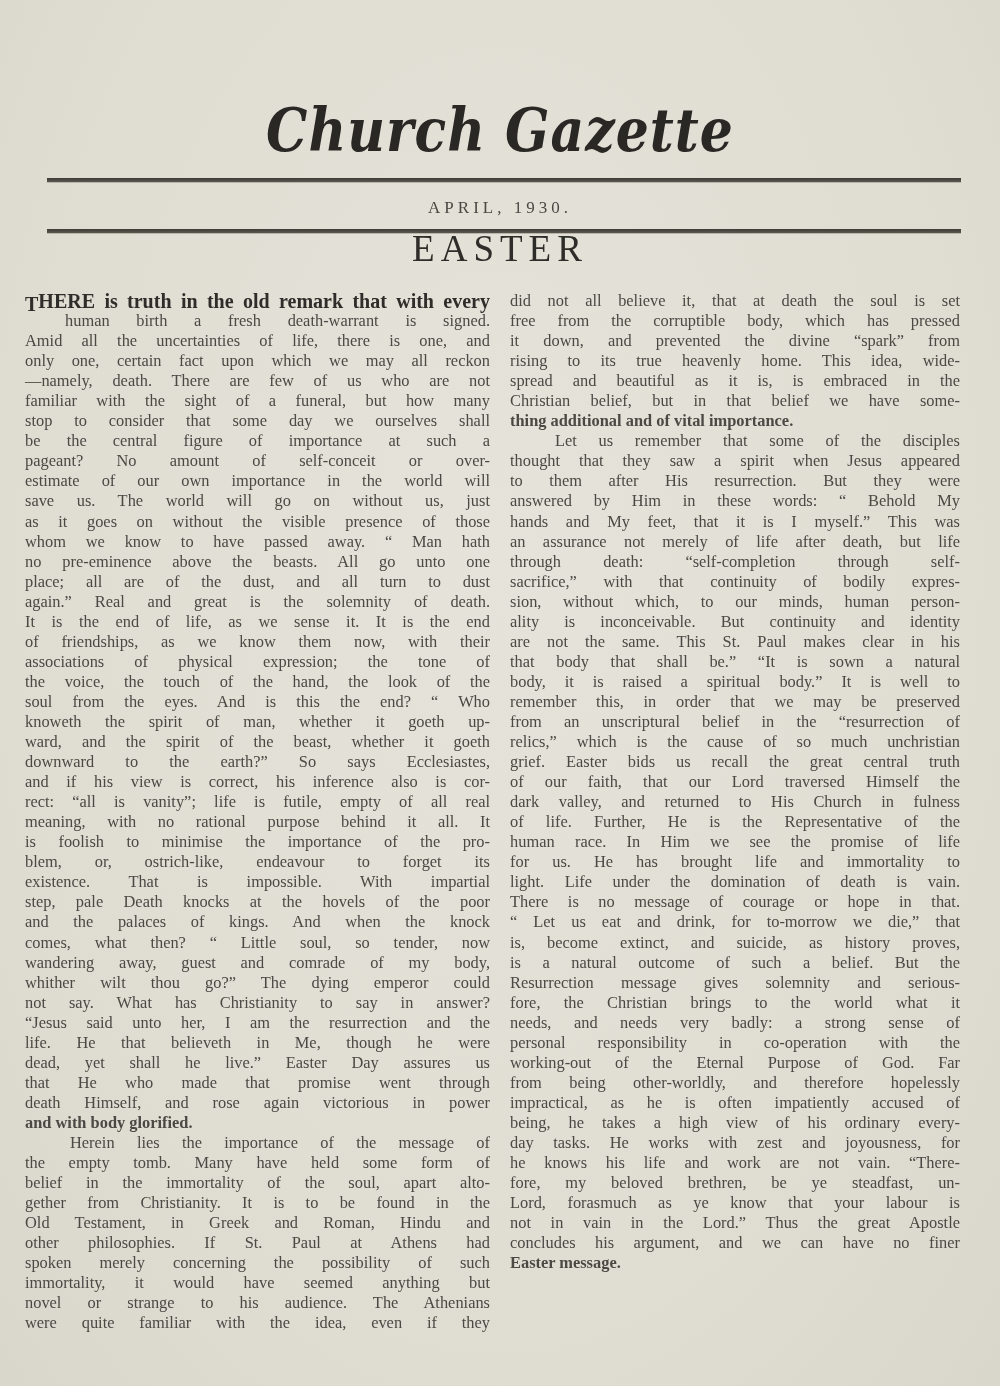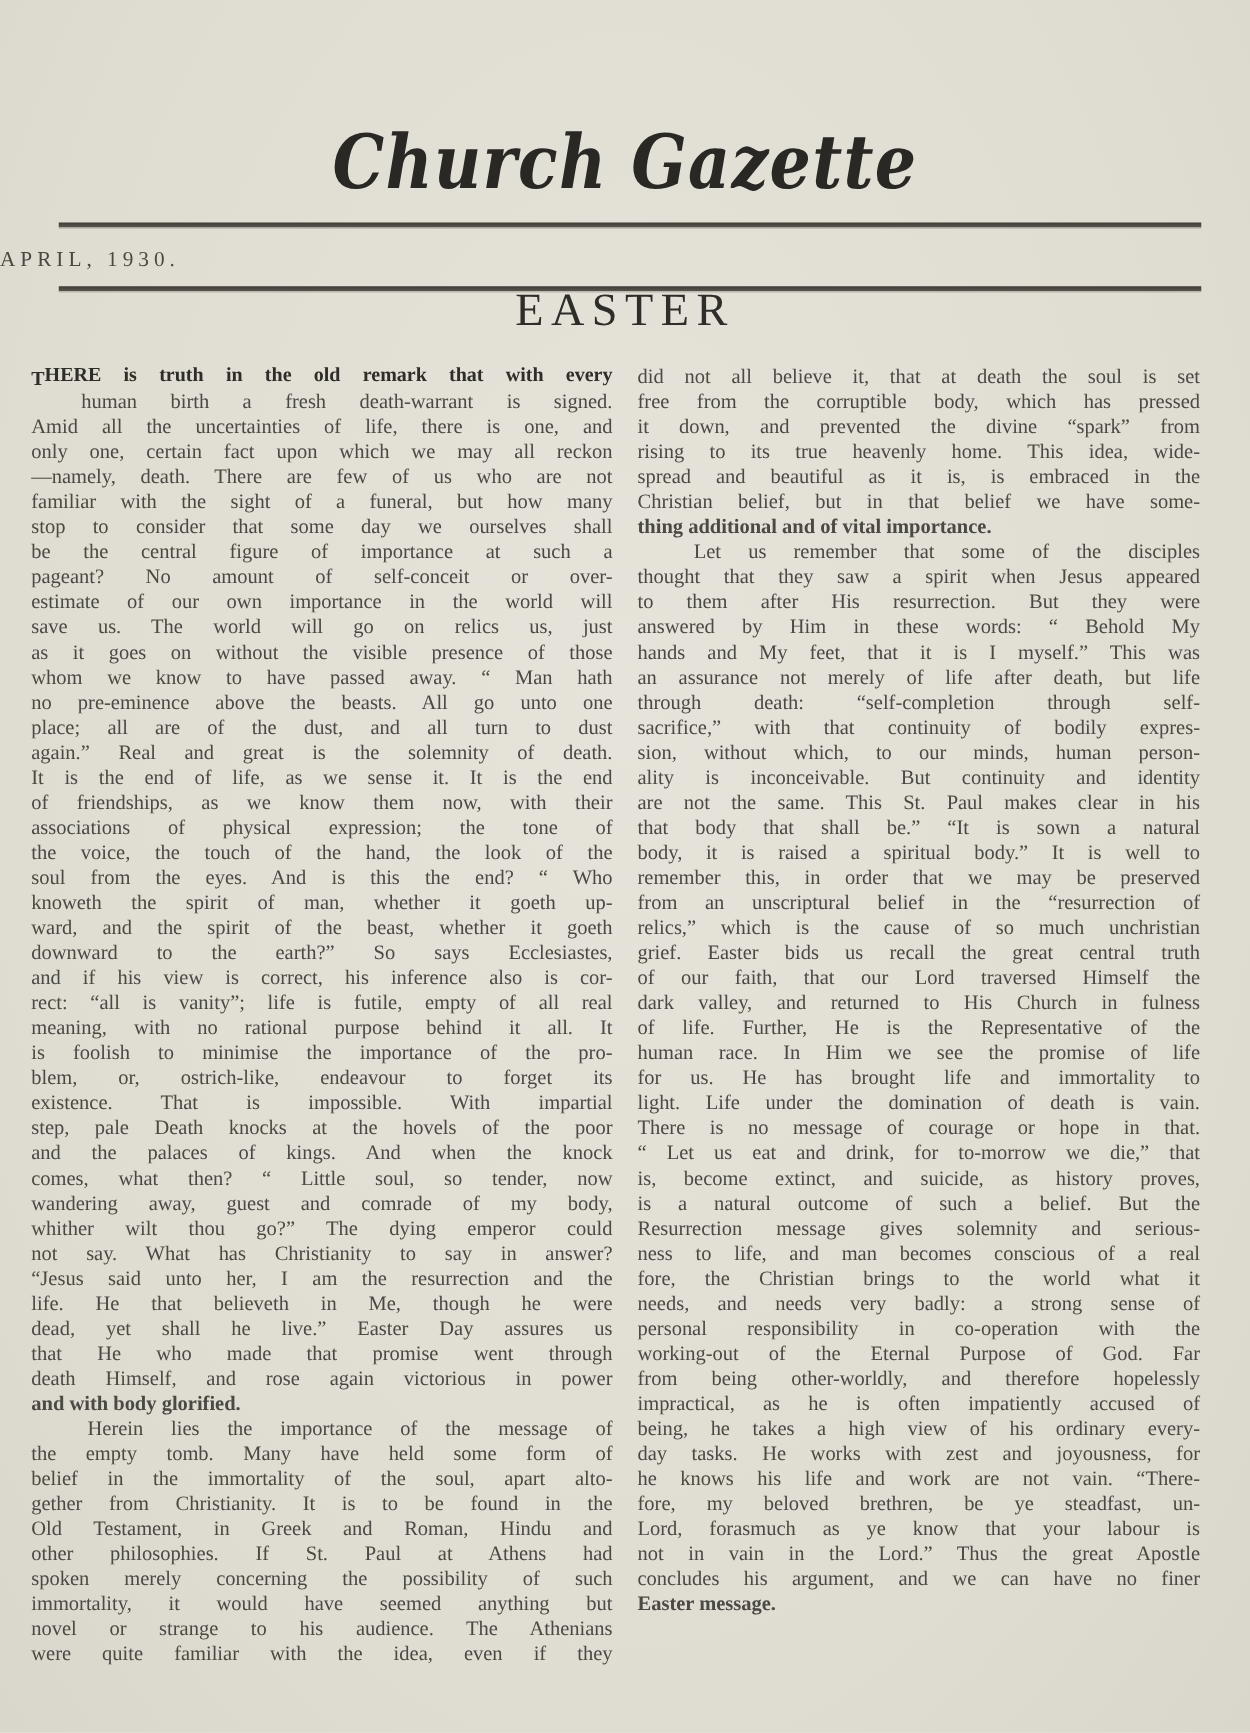--- a/index.html
+++ b/index.html
@@ -20,42 +20,42 @@
     font-style: italic;
   }
   .rule {
     position: absolute; left: 47px; width: 914px; height: 4px;
     background: linear-gradient(#3e3b36, #5a5650);
     border-bottom: 1px solid #b9b5ab;
   }
   .rule.top { top: 178px; }
   .rule.bottom { top: 229px; }
   .dateline {
-    position: absolute; top: 198px; left: 0; right: 0; 
+    position: absolute; top: 198px; left: 0; right: 0; text-align: center;
     font-size: 17px; letter-spacing: 4px; color: #4a4843;
   }
   .title {
     position: absolute; top: 227px; left: 0; right: 0; text-align: center;
     font-size: 37px; letter-spacing: 6px; color: #2f2d2a;
   }
   .col {
     position: absolute; top: 291px; width: 465px;
     font-size: 16.4px; line-height: 20.05px; color: #4b4944;
   }
   .col.left { left: 25px; }
   .col.right { left: 510px; width: 450px; }
   .line {
     display: block; white-space: nowrap; text-align: justify;
     text-align-last: justify; height: 20.05px;
   }
   .line.last { text-align-last: left; font-weight: bold; }
   .line.indent { padding-left: 45px; }
   .line.indent-first { padding-left: 40px; }
   .dropcap {
-    font-size: 16px; font-weight: bold; color: #2f2d2a;
+    font-size: 20px; font-weight: bold; color: #2f2d2a;
     vertical-align: -3px; margin-right: 0px;
   }
 </style>
 </head>
 <body>
 
 <div class="page">
 
   <div class="masthead">Church Gazette</div>
 
@@ -69,21 +69,21 @@
       <span class="line dropcap"><span class="dropcap">T</span><span>HERE is truth in the old remark that with every</span></span>
       <span class="line indent-first"><span>human birth a fresh death-warrant is signed.</span></span>
       <span class="line"><span>Amid all the uncertainties of life, there is one, and</span></span>
       <span class="line"><span>only one, certain fact upon which we may all reckon</span></span>
       <span class="line"><span>—namely, death.  There are few of us who are not</span></span>
       <span class="line"><span>familiar with the sight of a funeral, but how many</span></span>
       <span class="line"><span>stop to consider that some day we ourselves shall</span></span>
       <span class="line"><span>be the central figure of importance at such a</span></span>
       <span class="line"><span>pageant?  No amount of self-conceit or over-</span></span>
       <span class="line"><span>estimate of our own importance in the world will</span></span>
-      <span class="line"><span>save us.  The world will go on relics us, just</span></span>
+      <span class="line"><span>save us.  The world will go on without us, just</span></span>
       <span class="line"><span>as it goes on without the visible presence of those</span></span>
       <span class="line"><span>whom we know to have passed away.  “ Man hath</span></span>
       <span class="line"><span>no pre-eminence above the beasts.  All go unto one</span></span>
       <span class="line"><span>place; all are of the dust, and all turn to dust</span></span>
       <span class="line"><span>again.”  Real and great is the solemnity of death.</span></span>
       <span class="line"><span>It is the end of life, as we sense it.  It is the end</span></span>
       <span class="line"><span>of friendships, as we know them now, with their</span></span>
       <span class="line"><span>associations of physical expression; the tone of</span></span>
       <span class="line"><span>the voice, the touch of the hand, the look of the</span></span>
       <span class="line"><span>soul from the eyes.  And is this the end?  “ Who</span></span>
@@ -148,21 +148,20 @@
       <span class="line"><span>dark valley, and returned to His Church in fulness</span></span>
       <span class="line"><span>of life.  Further, He is the Representative of the</span></span>
       <span class="line"><span>human race.  In Him we see the promise of life</span></span>
       <span class="line"><span>for us.  He has brought life and immortality to</span></span>
       <span class="line"><span>light.  Life under the domination of death is vain.</span></span>
       <span class="line"><span>There is no message of courage or hope in that.</span></span>
       <span class="line"><span>“ Let us eat and drink, for to-morrow we die,” that</span></span>
       <span class="line"><span>is, become extinct, and suicide, as history proves,</span></span>
       <span class="line"><span>is a natural outcome of such a belief.  But the</span></span>
       <span class="line"><span>Resurrection message gives solemnity and serious-</span></span>
-      <span class="line"><span>ness to life, and man becomes conscious of a real</span></span>
       <span class="line"><span>fore, the Christian brings to the world what it</span></span>
       <span class="line"><span>needs, and needs very badly: a strong sense of</span></span>
       <span class="line"><span>personal responsibility in co-operation with the</span></span>
       <span class="line"><span>working-out of the Eternal Purpose of God.  Far</span></span>
       <span class="line"><span>from being other-worldly, and therefore hopelessly</span></span>
       <span class="line"><span>impractical, as he is often impatiently accused of</span></span>
       <span class="line"><span>being, he takes a high view of his ordinary every-</span></span>
       <span class="line"><span>day tasks.  He works with zest and joyousness, for</span></span>
       <span class="line"><span>he knows his life and work are not vain.  “There-</span></span>
       <span class="line"><span>fore, my beloved brethren, be ye steadfast, un-</span></span>

